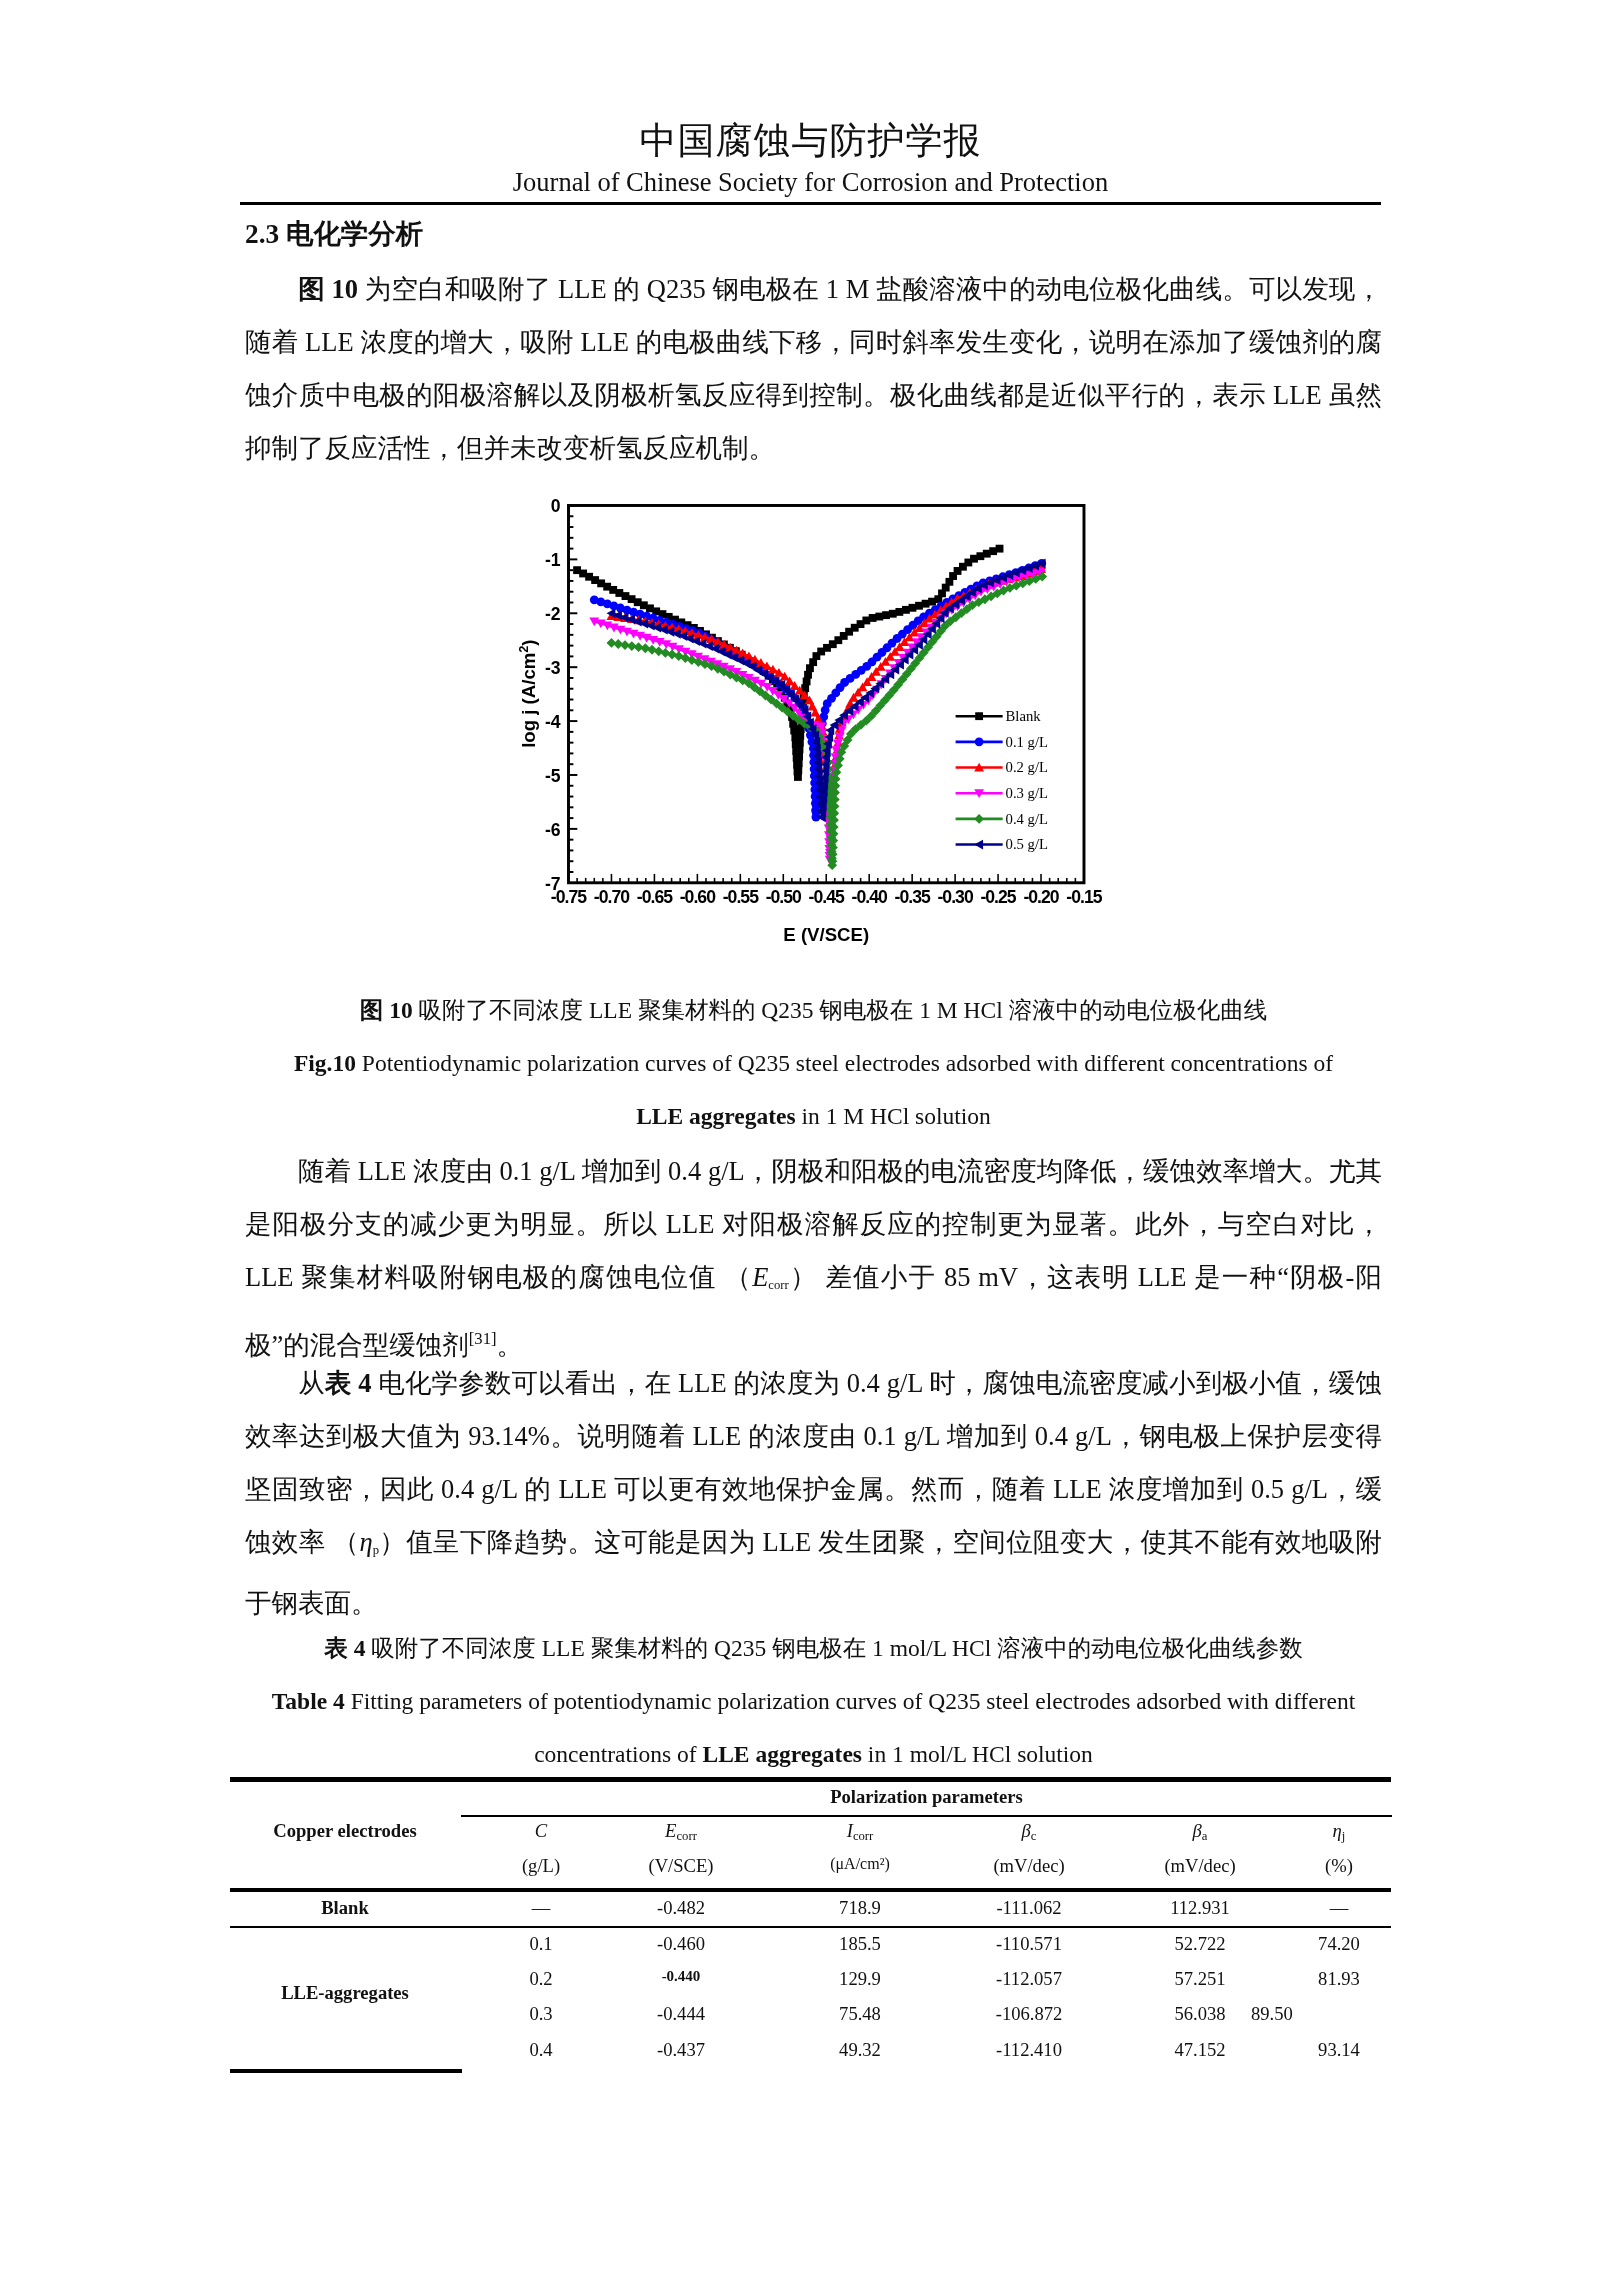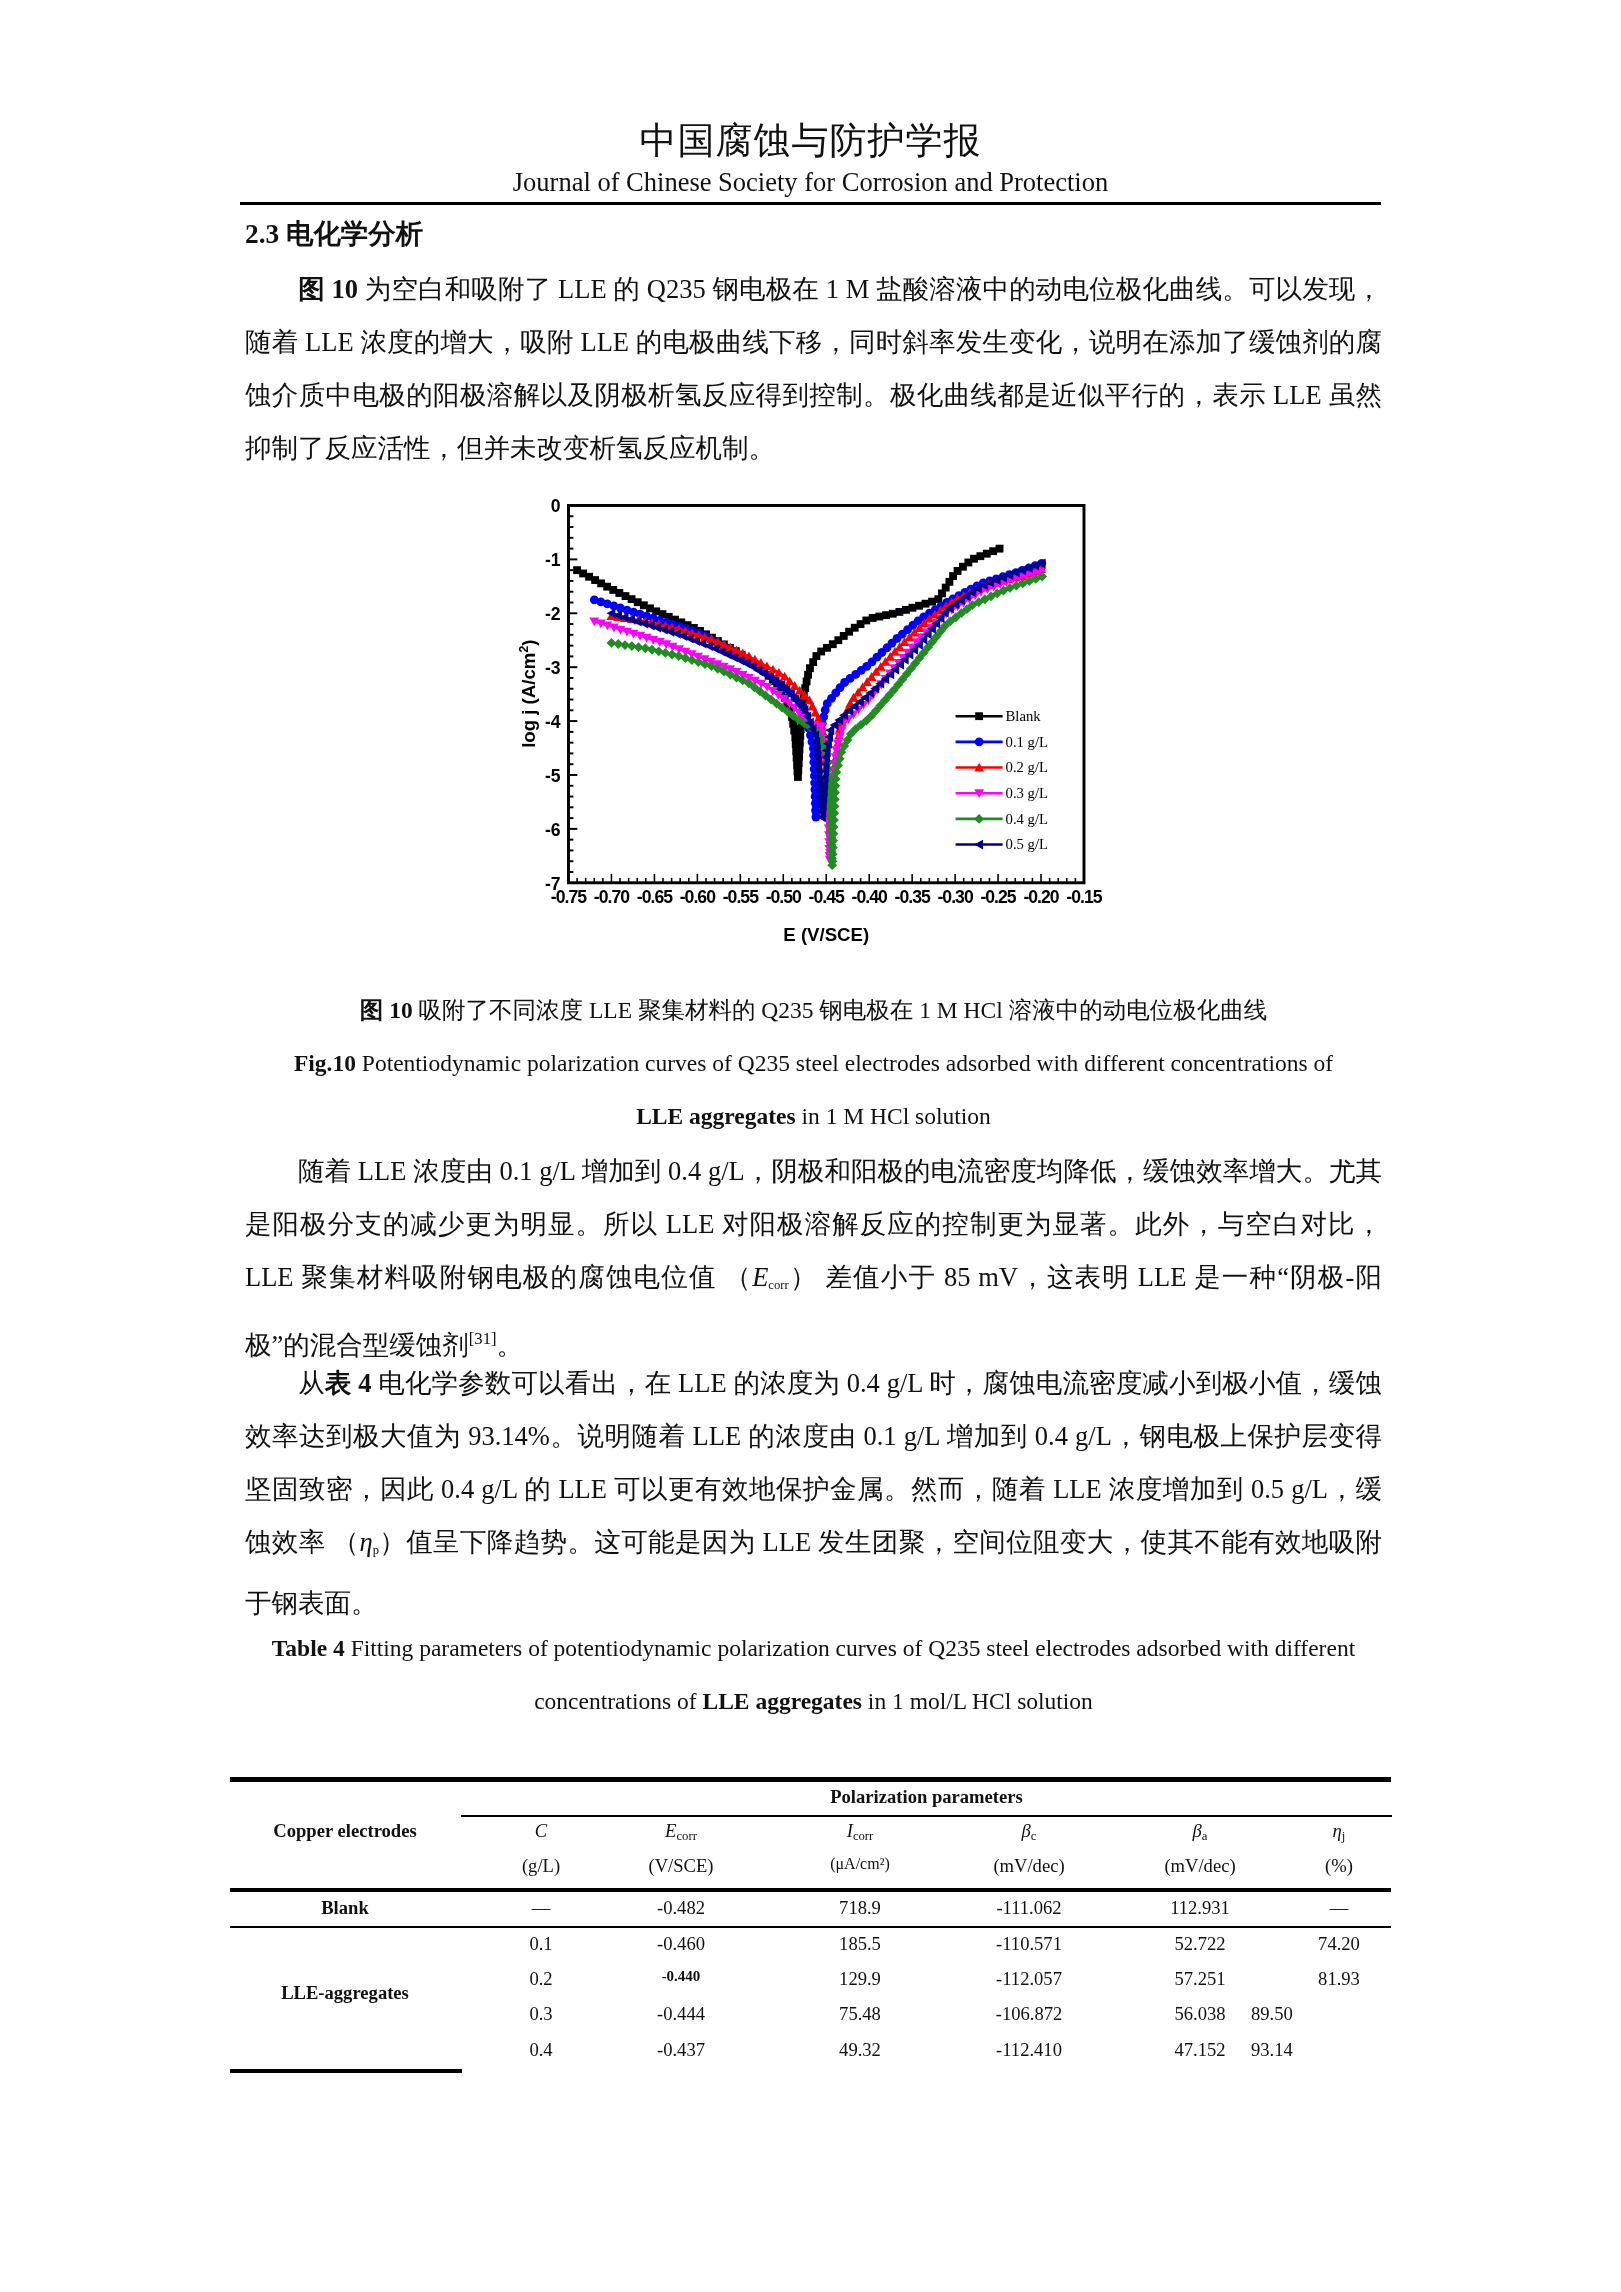--- a/index.html
+++ b/index.html
@@ -868,20 +868,21 @@
 
 <div class="abs para" style="top:1145px;">
   <span class="indent"></span><span>随着 LLE 浓度由 0.1 g/L 增加到 0.4 g/L，阴极和阳极的电流密度均降低，缓蚀效率增大。尤其是阳极分支的减少更为明显。所以 LLE 对阳极溶解反应的控制更为显著。此外，与空白对比，LLE 聚集材料吸附钢电极的腐蚀电位值 （</span><i>E</i><span class="sub">corr</span><span>） 差值小于 85 mV，这表明 LLE 是一种“阴极-阳极”的混合型缓蚀剂</span><sup style="font-size:16.7px;">[31]</sup><span>。</span>
 </div>
 
 <div class="abs para" style="top:1357px;">
   <span class="indent"></span><span>从</span><b>表 4</b><span> 电化学参数可以看出，在 LLE 的浓度为 0.4 g/L 时，腐蚀电流密度减小到极小值，缓蚀效率达到极大值为 93.14%。说明随着 LLE 的浓度由 0.1 g/L 增加到 0.4 g/L，钢电极上保护层变得坚固致密，因此 0.4 g/L 的 LLE 可以更有效地保护金属。然而，随着 LLE 浓度增加到 0.5 g/L，缓蚀效率 （</span><i>η</i><span class="sub">p</span><span>）值呈下降趋势。这可能是因为 LLE 发生团聚，空间位阻变大，使其不能有效地吸附于钢表面。</span>
 </div>
 
 <div class="abs caption" style="top:1622px;">
+  <div><b>表 4</b><span> 吸附了不同浓度 LLE 聚集材料的 Q235 钢电极在 1 mol/L HCl 溶液中的动电位极化曲线参数</span></div>
   <div><b>Table 4</b><span> Fitting parameters of potentiodynamic polarization curves of Q235 steel electrodes adsorbed with different</span></div>
   <div><span>concentrations of </span><b>LLE aggregates</b><span> in 1 mol/L HCl solution</span></div>
 </div>
 
 <div class="tbl-rule" style="left:230px; top:1777px; width:1161px; height:4.9px;"></div>
 <div class="tbl-rule" style="left:461px; top:1815px; width:931px; height:2px;"></div>
 <div class="tbl-rule" style="left:230px; top:1888px; width:1161px; height:3.9px;"></div>
 <div class="tbl-rule" style="left:230px; top:1926px; width:1161px; height:2px;"></div>
 <div class="tbl-rule" style="left:230px; top:2069px; width:232px; height:3.9px;"></div>
 
@@ -926,16 +927,16 @@
     <div class="abs" style="left: 593px; width: 176px; top: 2003px; text-align: center; font-size: 18.6px;">-0.444</div>
     <div class="abs" style="left: 772px; width: 176px; top: 2003px; text-align: center; font-size: 18.6px;">75.48</div>
     <div class="abs" style="left: 941px; width: 176px; top: 2003px; text-align: center; font-size: 18.6px;">-106.872</div>
     <div class="abs" style="left: 1112px; width: 176px; top: 2003px; text-align: center; font-size: 18.6px;">56.038</div>
     <div class="abs" style="left: 1251px; width: 176px; top: 2003px; text-align: left; font-size: 18.6px;">89.50</div>
     <div class="abs" style="left: 453px; width: 176px; top: 2039px; text-align: center; font-size: 18.6px;">0.4</div>
     <div class="abs" style="left: 593px; width: 176px; top: 2039px; text-align: center; font-size: 18.6px;">-0.437</div>
     <div class="abs" style="left: 772px; width: 176px; top: 2039px; text-align: center; font-size: 18.6px;">49.32</div>
     <div class="abs" style="left: 941px; width: 176px; top: 2039px; text-align: center; font-size: 18.6px;">-112.410</div>
     <div class="abs" style="left: 1112px; width: 176px; top: 2039px; text-align: center; font-size: 18.6px;">47.152</div>
-    <div class="abs" style="left: 1251px; width: 176px; top: 2039px; text-align: left; font-size: 18.6px;">93.14</div>
+    <div class="abs" style="left: 1251px; width: 176px; top: 2039px; text-align: center; font-size: 18.6px;">93.14</div>
   </div>
 <div class="abs bold" style="left:230px; width:230px; top:1982px; text-align:center; font-size:18.6px;">LLE-aggregates</div>
 
 
 </body></html>

